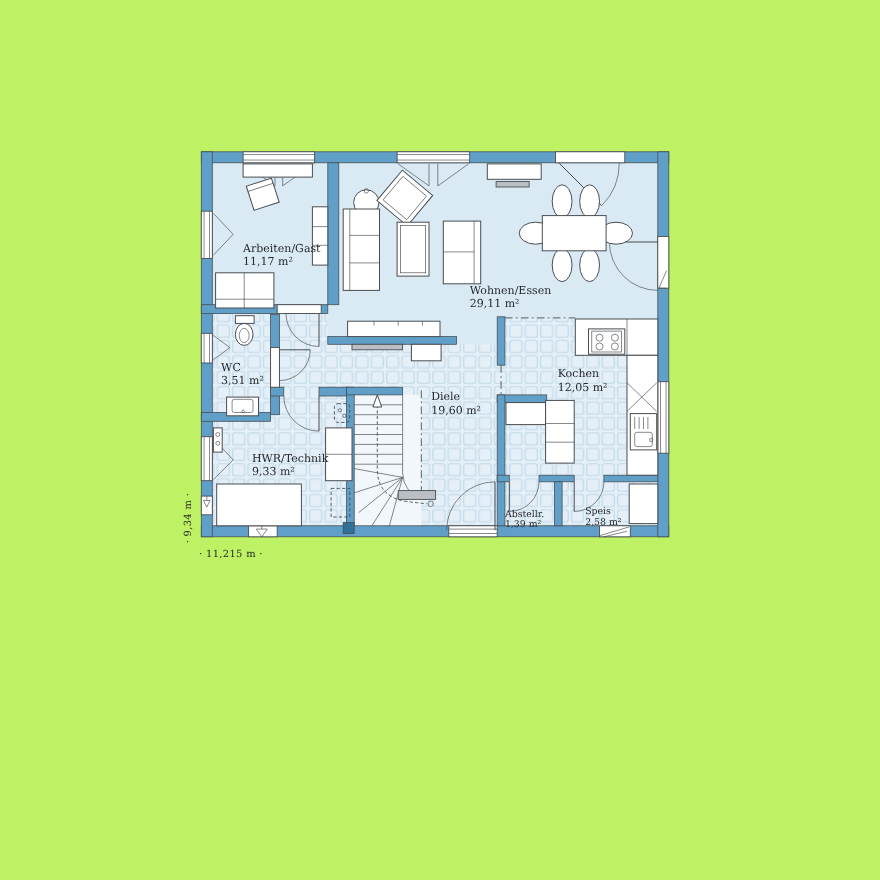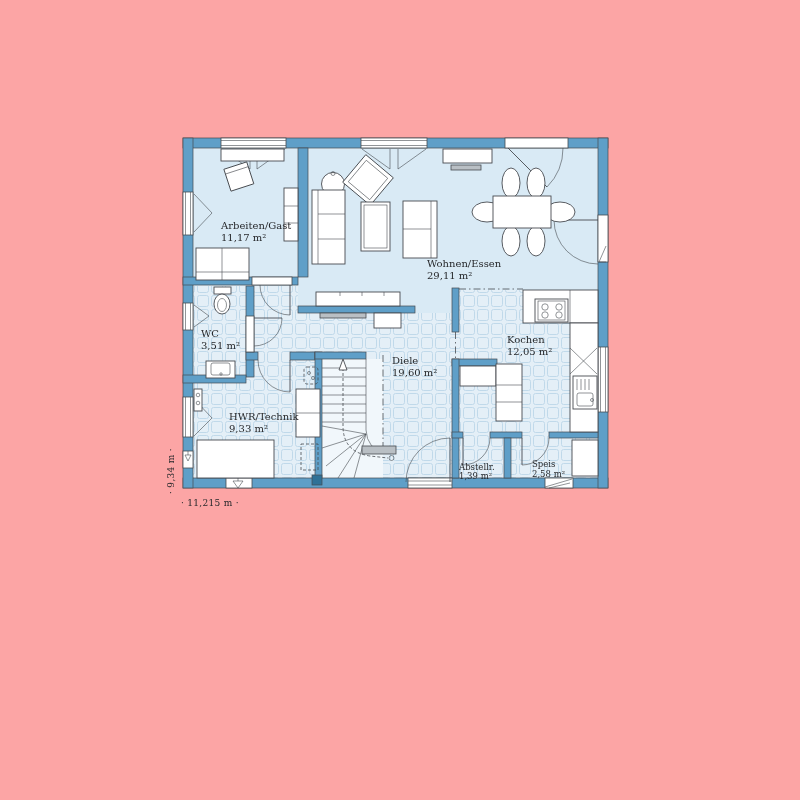--- a/index.html
+++ b/index.html
@@ -1,16 +1,16 @@
 <!DOCTYPE html>
 <html style="--wall: #5f9fc8; --post: #2f7197; --floor: #d9eaf5; --tile_bg: #e4eff7; --tile_line: #c0d9ea; --stairfloor: #f1f7fb; --bench: #b9bfc4; --line: #474b50; --text: #26282b;"><head>
 <meta charset="utf-8">
 <style>
   html,body{margin:0;padding:0;background:#ffffff;}
-  #canvas{position:relative;width:800px;height:800px;background:#fca5a5;overflow:hidden;
+  #canvas{position:relative;width:800px;height:800px;background:#bef264;overflow:hidden;
           font-family:"DejaVu Serif", serif;}
   svg{position:absolute;left:0;top:0;}
   .wall{fill:var(--wall);stroke:var(--line);stroke-width:.7;}
   .post{fill:var(--post);stroke:var(--line);stroke-width:.7;}
   .floor{fill:var(--floor);}
   .stairfloor{fill:var(--stairfloor);}
   .open{fill:#ffffff;stroke:var(--line);stroke-width:.8;}
   .fl{fill:none;stroke:var(--line);stroke-width:.9;}
   .flt{fill:none;stroke:var(--line);stroke-width:.6;}
   .fw{fill:#ffffff;stroke:var(--line);stroke-width:.9;}

